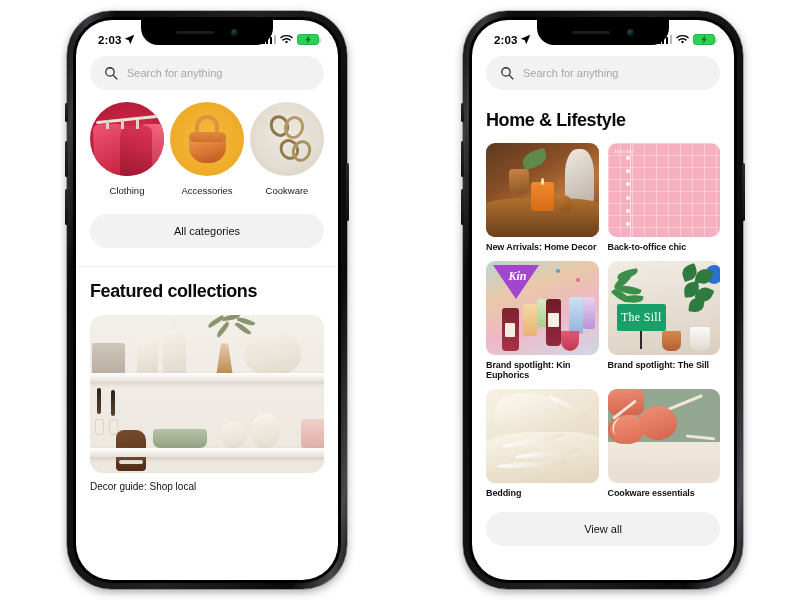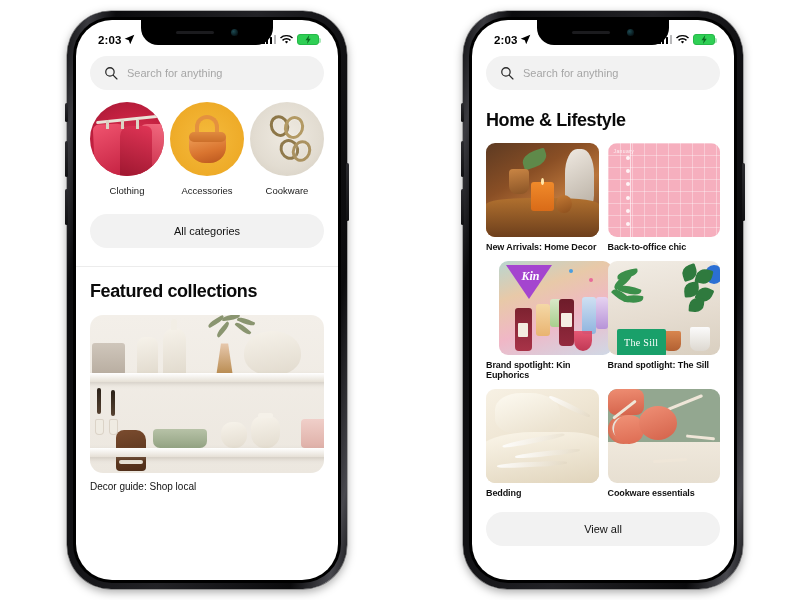--- a/index.html
+++ b/index.html
@@ -273,21 +273,21 @@
   .decor-bust { position:absolute; right:4%; top:6%; width:26%; height:62%;
                 background: linear-gradient(150deg,#efe9e1,#b9b0a4); border-radius:42% 42% 20% 20%; }
   .decor-leaf { position:absolute; left:32%; top:8%; width:22%; height:17%;
                 background:#5f8a4a; border-radius:60% 10% 60% 10%; transform:rotate(-18deg); }
   .decor-vase { position:absolute; left:20%; top:28%; width:18%; height:26%;
                 background: linear-gradient(170deg,#c98544,#8a5426); border-radius:4px 4px 8px 8px; }
   .decor-ball { position:absolute; left:62%; top:55%; width:14%; height:19%; border-radius:50%;
                 background: linear-gradient(160deg,#c57a34,#8c4f1d); }
 
   
-  .t-kin { background: linear-gradient(160deg,#b9d6d0 0%, #e8c9a8 30%, #f0b7c6 60%, #cfd9e6 100%); margin-left: 13px; }
+  .t-kin { background: linear-gradient(160deg,#b9d6d0 0%, #e8c9a8 30%, #f0b7c6 60%, #cfd9e6 100%); }
   .kin-tri {
     position:absolute; left:6%; top:4%;
     width: 0; height: 0;
     border-left: 23px solid transparent;
     border-right: 23px solid transparent;
     border-top: 34px solid #a445cf;
   }
   .kin-logo {
     position:absolute; left:10%; top:9%; width:36%; text-align:center;
     font-family: "Liberation Serif", serif; font-style: italic;
@@ -305,22 +305,22 @@
   .c4 { right:3%;  bottom:28%; width:11%; height:34%; background:linear-gradient(180deg,#e6d3f0,#b793d8); }
   .glassware { position:absolute; left:67%; bottom:4%; width:16%; height:22%;
                background: linear-gradient(180deg,rgba(230,70,100,.85),rgba(190,40,70,.9));
                border-radius: 0 0 50% 50%; }
   .conf { position:absolute; width:4px; height:4px; border-radius:50%; }
 
   
   .t-sill { background: linear-gradient(170deg,#f1ece4 0%, #e6ddd1 55%, #d9cfc0 100%); }
   .sill-sign { position:absolute; left:8%; top:46%; width:44%; height:28%;
                background:#19a06a; border-radius:2px; display:flex; align-items:center;
-               justify-content:center; color:#fff; font-size:10px;
-               font-family:"Liberation Serif", serif; letter-spacing:.3px;margin-top:25px; }
+               justify-content:center; color:#fff; font-size:12px;
+               font-family:"Liberation Serif", serif; letter-spacing:.3px; }
   .sill-stake { position:absolute; left:29%; top:74%; width:2px; height:20%; background:#2a2a2a; }
   .pot { position:absolute; bottom:4%; border-radius: 2px 2px 7px 7px; }
   .pot-a { left:48%; width:17%; height:22%; background:linear-gradient(180deg,#d8864e,#b26032); }
   .pot-b { right:9%;  width:18%; height:26%; background:linear-gradient(180deg,#fbfbfb,#ddd8d0); }
   .plant-b { position:absolute; right:3%; top:2%; width:34%; height:60%; }
   .fr { position:absolute; background:#2f7a3e; border-radius:60% 10% 60% 10%; }
   .sill-left-palm { position:absolute; left:2%; top:4%; width:36%; height:52%; }
   .pl { position:absolute; background:#3b8f4a; border-radius:70% 8% 70% 8%; }
   .sill-blue { position:absolute; right:-3%; top:4%; width:16%; height:20%; border-radius:50%;
                background:#2b6fd4; }

